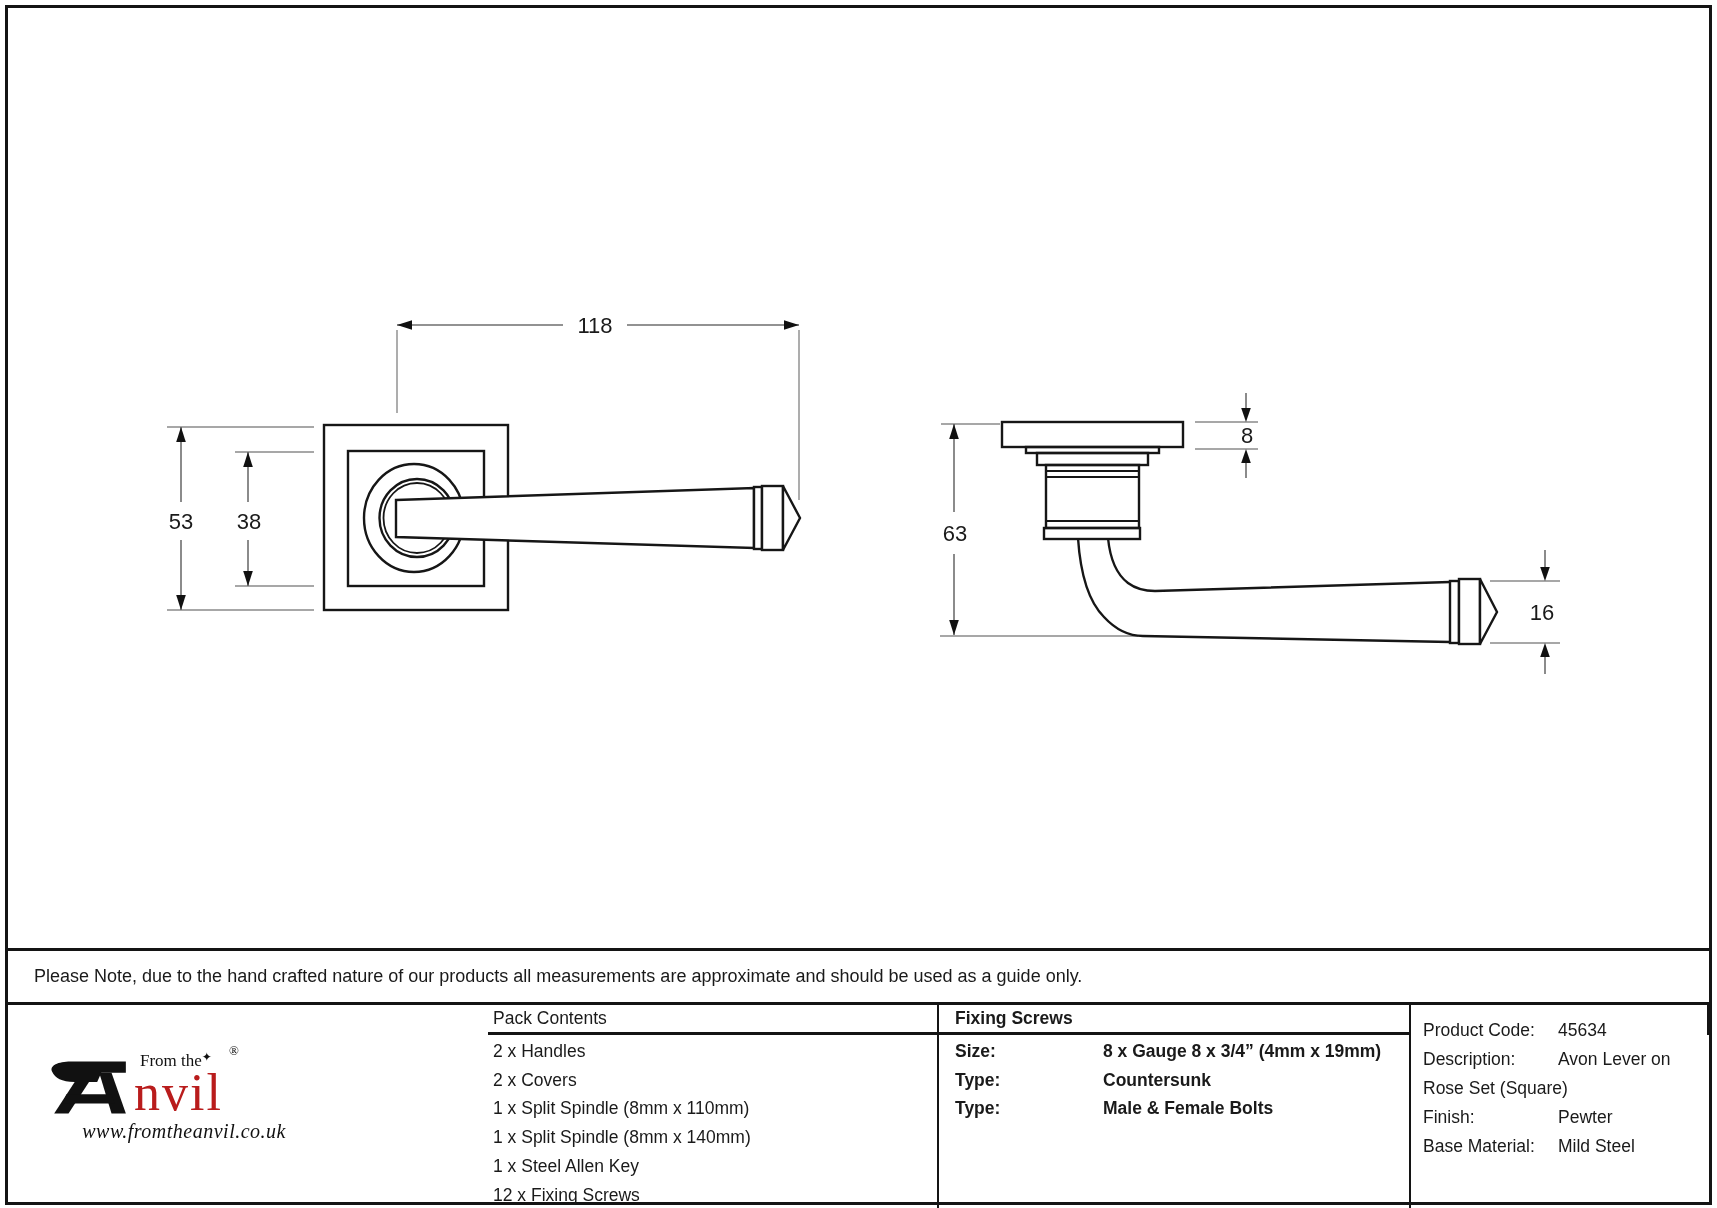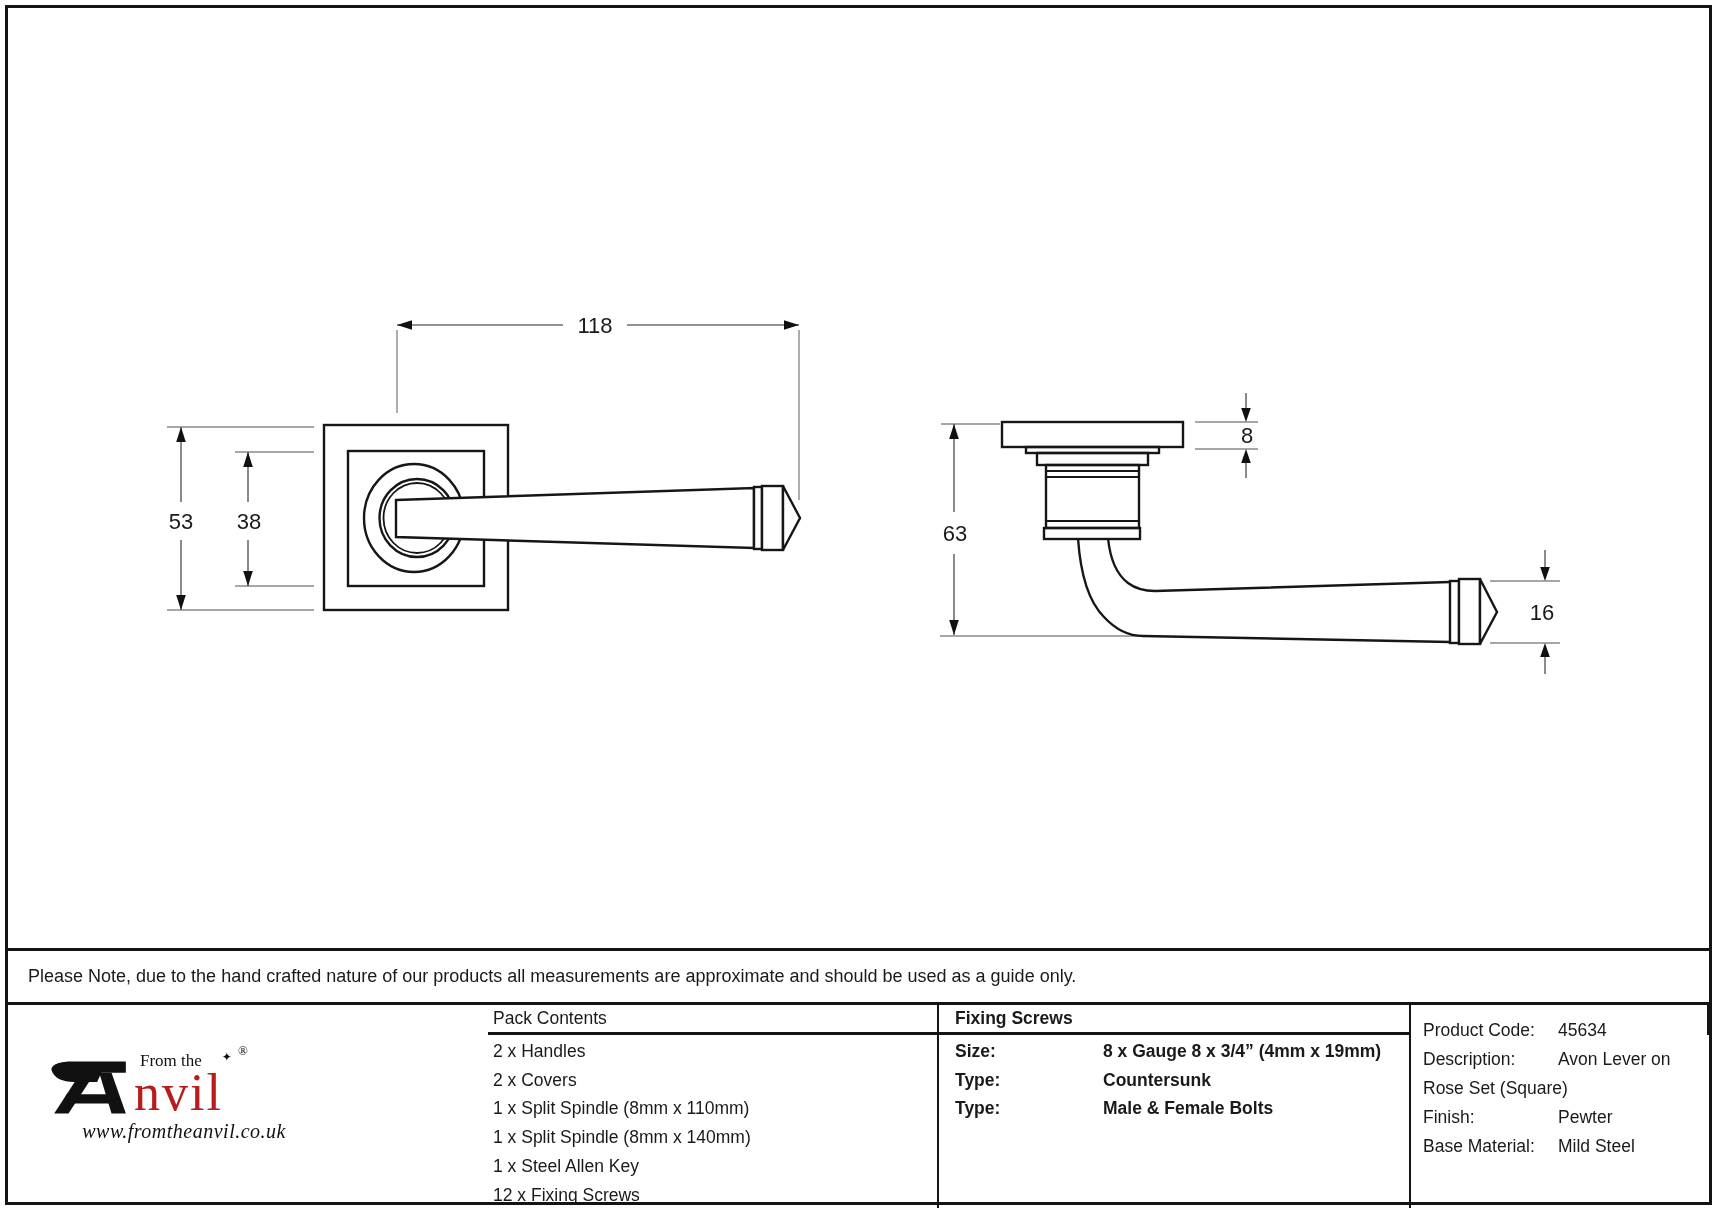--- a/index.html
+++ b/index.html
@@ -14,21 +14,21 @@
   .thinline{fill:none;stroke:#161616;stroke-width:1.8;}
   .dim{stroke:#6e6e6e;stroke-width:1.6;fill:none;}
   .ext{stroke:#8a8a8a;stroke-width:1.4;fill:none;}
   .arrow{fill:#111;stroke:none;}
   .dimtext{font-family:"Liberation Sans",sans-serif;font-size:22px;fill:#1a1a1a;
            text-anchor:middle;}
   
   #note-bar{position:absolute;left:8px;top:948px;width:1701px;height:57px;
             border-top:3px solid #141414;border-bottom:3px solid #141414;
             box-sizing:border-box;display:flex;align-items:center;background:#fff;}
-  #note-bar .note-text{padding-left:20px;font-size:18px;}
+  #note-bar .note-text{padding-left:26px;font-size:18px;}
   
   #spec-table{position:absolute;left:8px;top:1005px;width:1701px;height:197px;
               box-sizing:border-box;display:grid;
               grid-template-columns:480px 451px 472px 1fr;
               grid-template-rows:30px 1fr;background:#fff;}
   .th{border-right:2px solid #141414;border-bottom:3px solid #141414;
       box-sizing:border-box;font-size:17.5px;display:flex;align-items:center;}
   .td{border-right:2px solid #141414;box-sizing:border-box;font-size:17.5px;}
   .th.c1,.td.c1{padding-left:12px;}
   .th.c2,.td.c2{padding-left:5px;}
@@ -38,21 +38,21 @@
   .td.c3{padding-top:2px;line-height:28.7px;}
   .td .lbl{display:inline-block;}
   .td.c1 .lbl{width:135px;}
   .td.c3 .lbl{width:148px;}
   .logo-cell{grid-row:1 / 3;border-right:none;position:relative;}
   
   .logo{position:absolute;left:38px;top:46px;width:250px;}
   .logo-row{display:flex;align-items:flex-start;}
   .anvil-icon{width:86px;height:58px;margin-top:7px;flex:0 0 auto;}
   .logo-right{margin-left:2px;position:relative;}
-  .tagline-row{display:flex;gap:20px;padding-left:6px;
+  .tagline-row{display:flex;gap:0;padding-left:6px;
                font-family:"Liberation Serif",serif;font-size:17px;color:#111;}
   .tagline-row .diamond{font-size:12px;line-height:1;}
   .brand-text{font-family:Liberation Serif, serif;font-size:52px;line-height:0.86;
               letter-spacing:2px;color:#b91c1c;}
   .reg-mark{position:absolute;top:-8px;right:-16px;font-size:13px;
             font-family:"Liberation Serif",serif;color:#111;}
   .website{font-family:"Liberation Serif",serif;font-style:italic;font-size:20px;
            letter-spacing:0.5px;color:#111;margin-top:4px;width:240px;text-align:right;}
 </style>
 </head>

